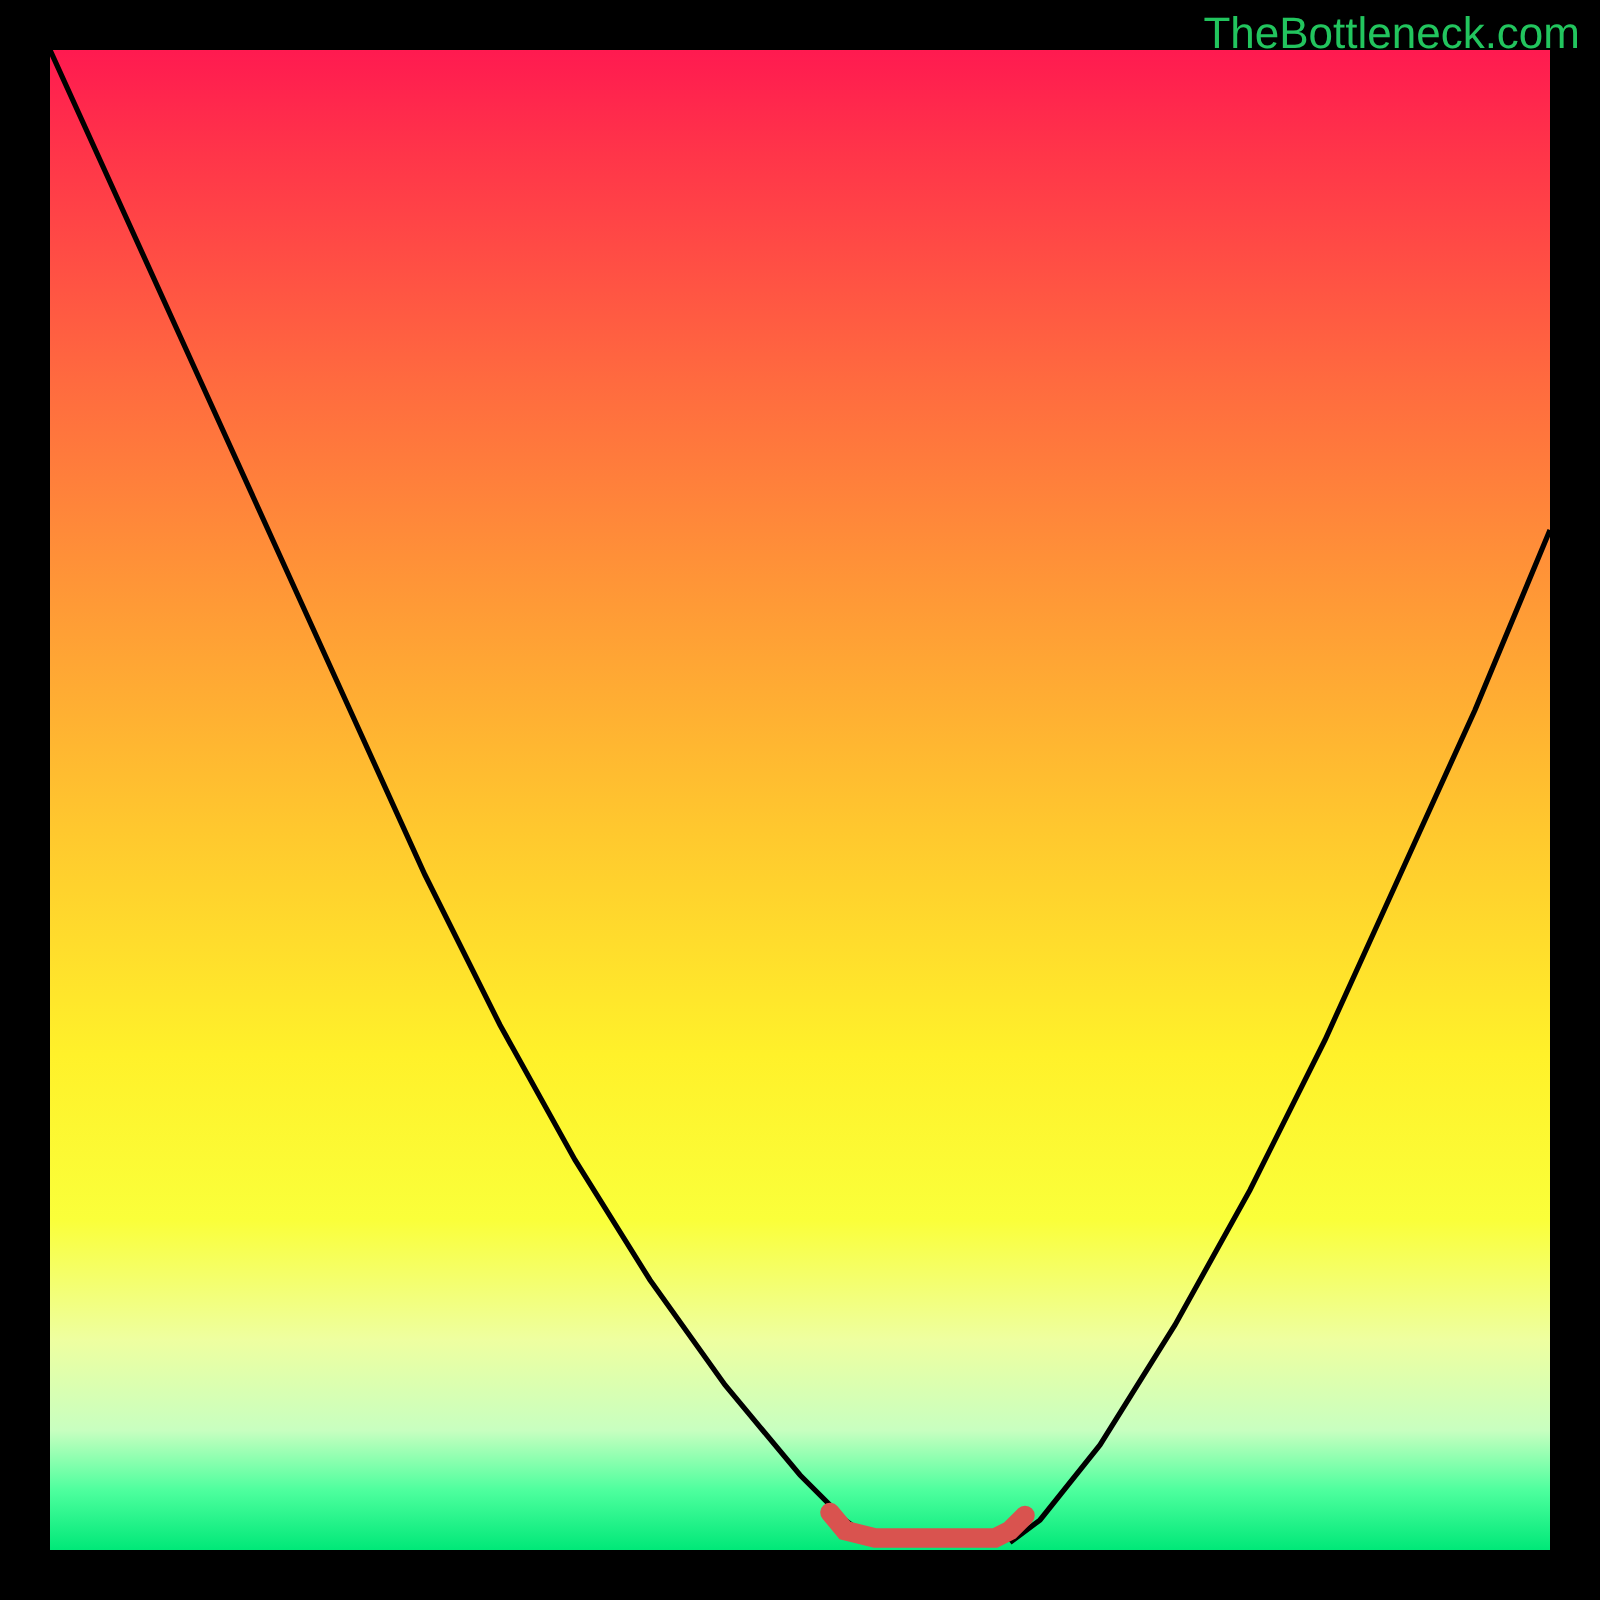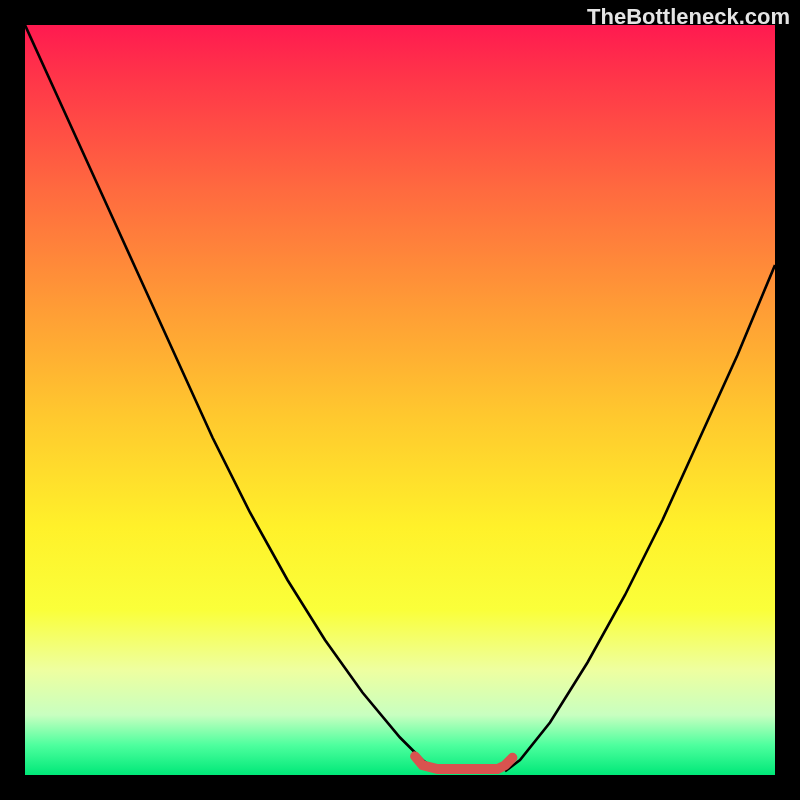--- a/index.html
+++ b/index.html
@@ -8,23 +8,23 @@
     width: 800px;
     height: 800px;
     background: #000;
     position: relative;
     font-family: Arial, sans-serif;
   }
   .watermark {
     position: absolute;
     top: 4px;
     right: 10px;
-    color: #e5e5e5;
+    color: #22c55e;
     font-size: 22px;
-    font-weight: 700;
+    font-weight: 400;
     z-index: 10;
   }
   .plot-area {
     position: absolute;
     left: 25px;
     top: 25px;
     width: 750px;
     height: 750px;
     background: linear-gradient(to bottom,
       #ff1a50 0%,

